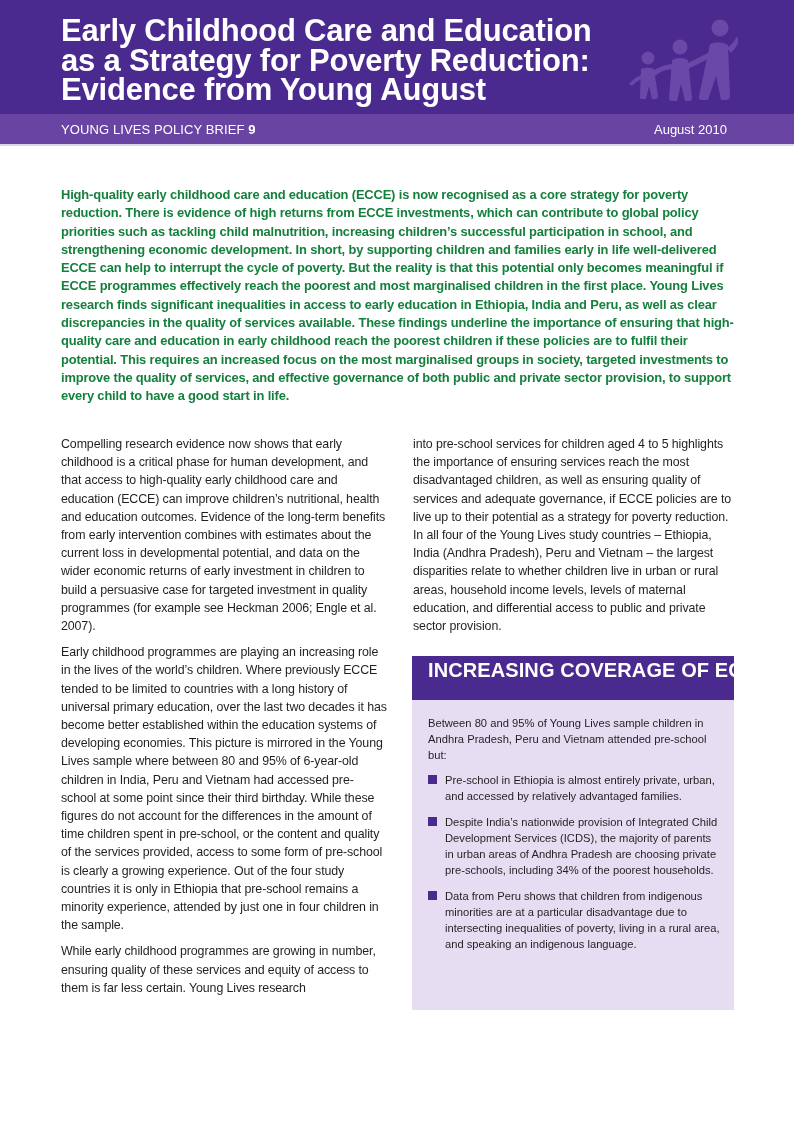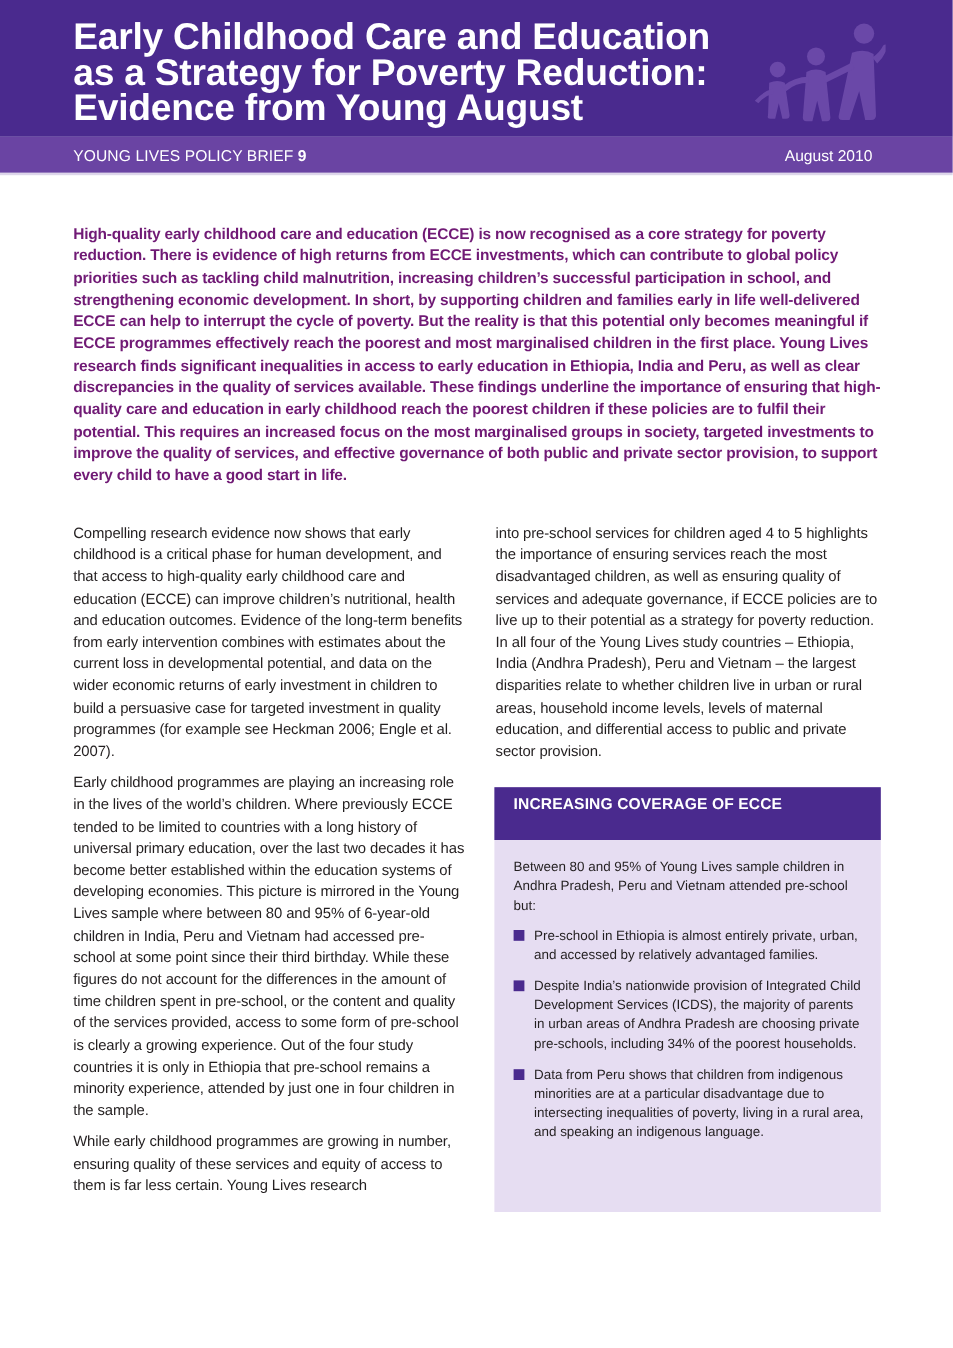--- a/index.html
+++ b/index.html
@@ -75,21 +75,21 @@
     }
     .summary {
       position: absolute;
       left: 61px;
       top: 186px;
       width: 680px;
       margin: 0;
       font-weight: bold;
       font-size: 12.9px;
       line-height: 18.3px;
-      color: #701a75;
+      color: #15803d;
       letter-spacing: -0.15px;
     }
     .col {
       position: absolute;
       top: 435px;
       width: 332px;
       font-size: 12.4px;
       line-height: 18.2px;
       color: #231f20;
       letter-spacing: -0.1px;
@@ -102,21 +102,21 @@
       left: 412px;
       top: 656px;
       width: 322px;
       height: 354px;
       background: #e6ddf2;
     }
     .sidebar-head {
       background: #4a2a8e;
       color: #ffffff;
       font-weight: bold;
-      font-size: 13px;
+      font-size: 20px;
       line-height: 20px;
       padding: 4px 10px 3px 16px;
       height: 44px;
       box-sizing: border-box;
       letter-spacing: 0.1px;
     }
     .sidebar-head span { display: block; white-space: nowrap; }
     .sidebar-body {
       padding: 15px 14px 0 16px;
       font-size: 11.2px;

